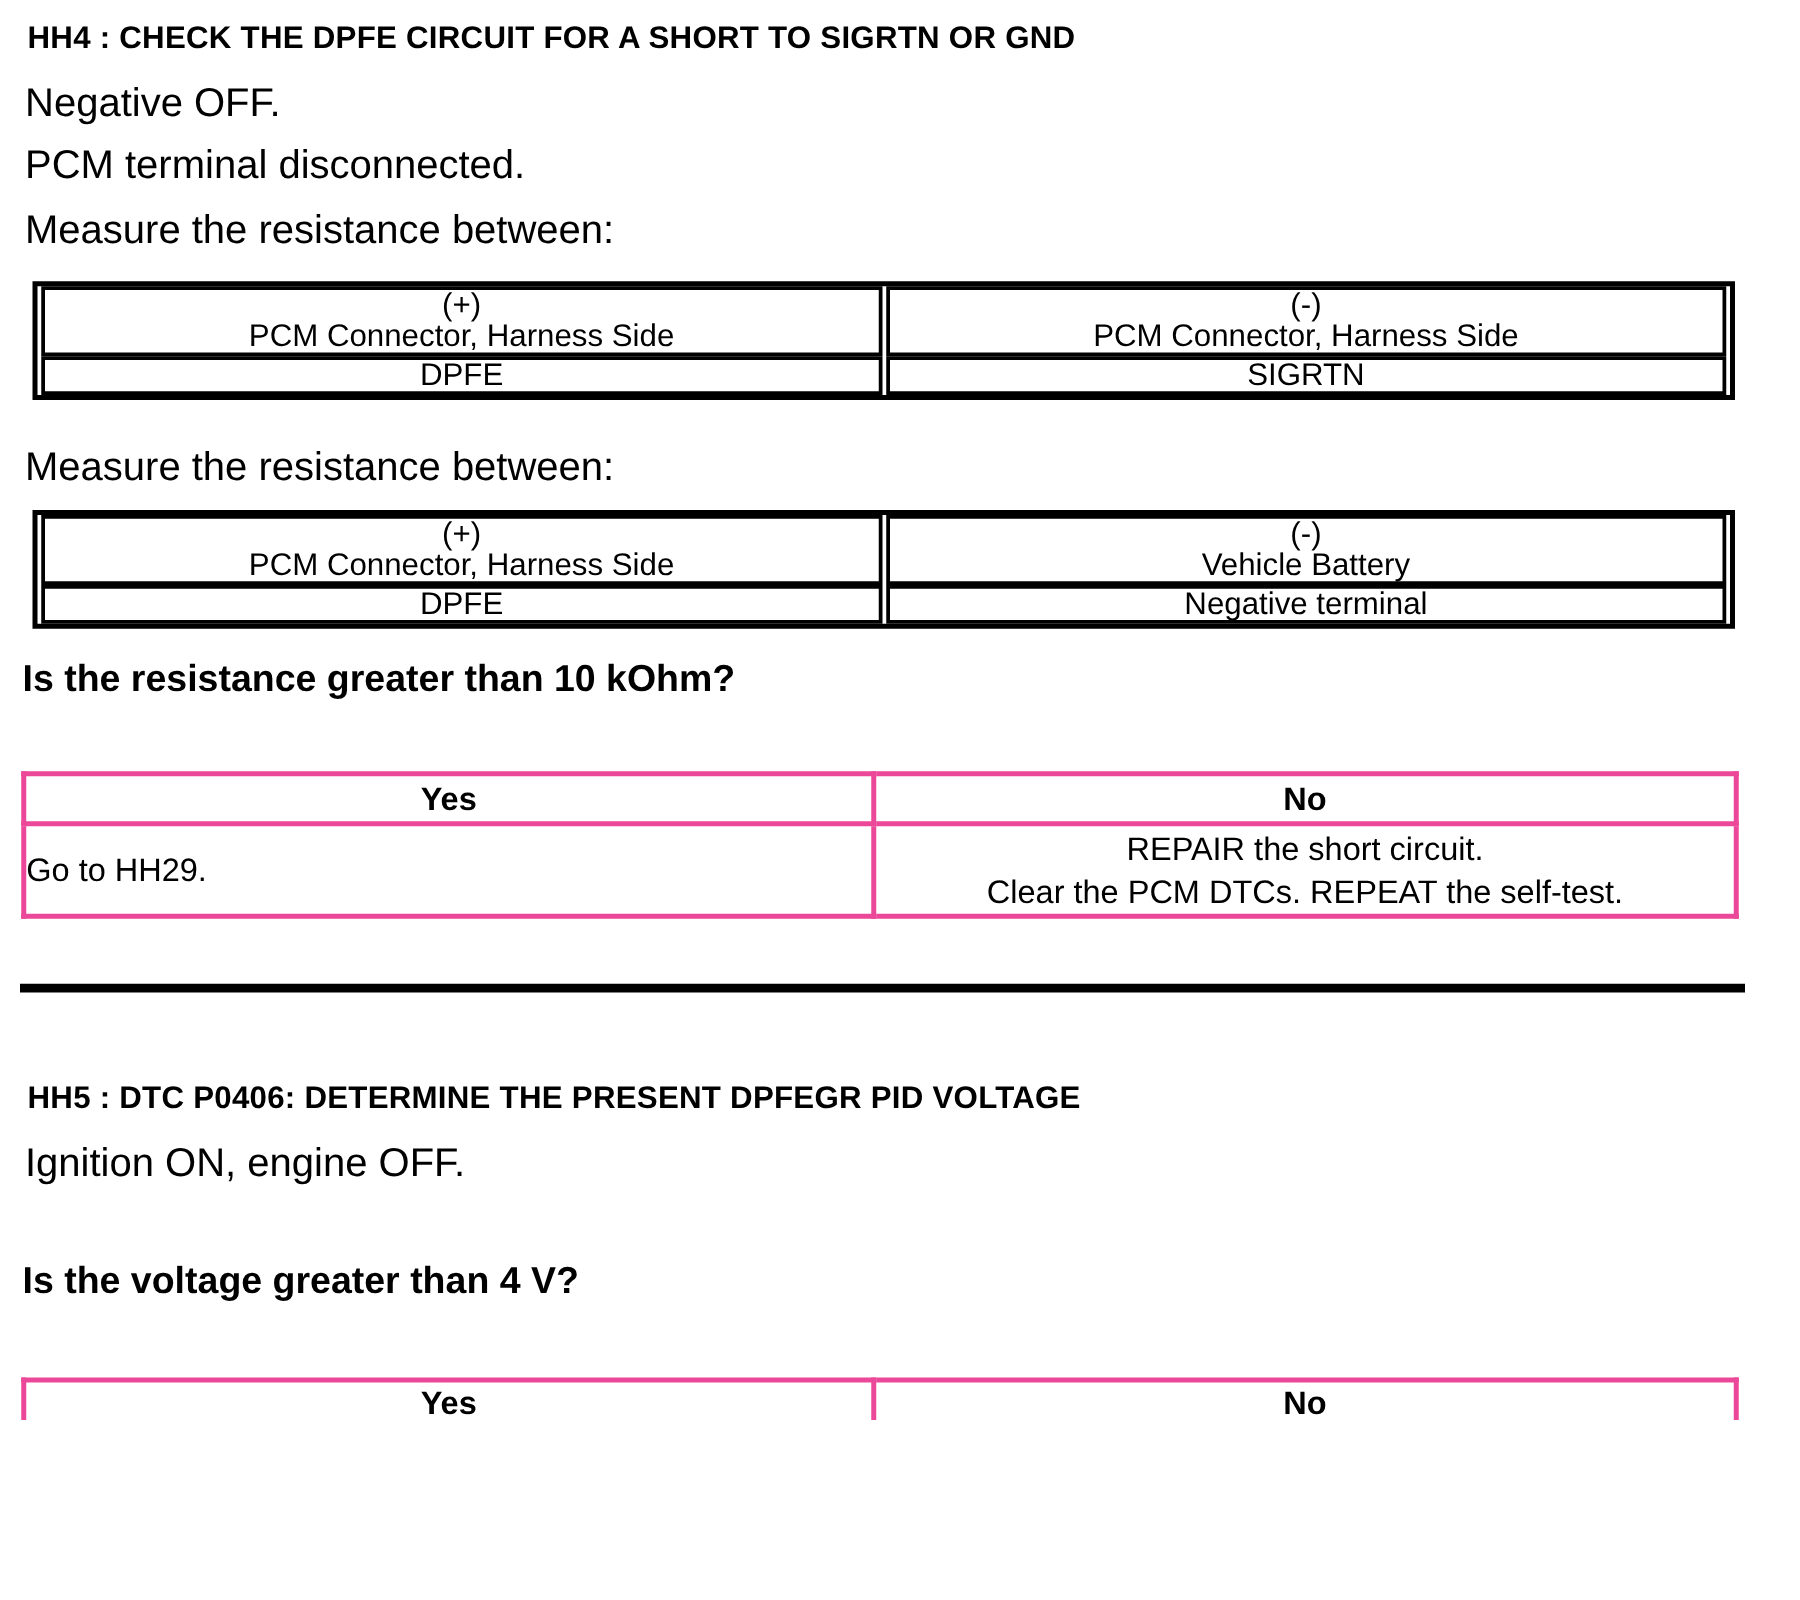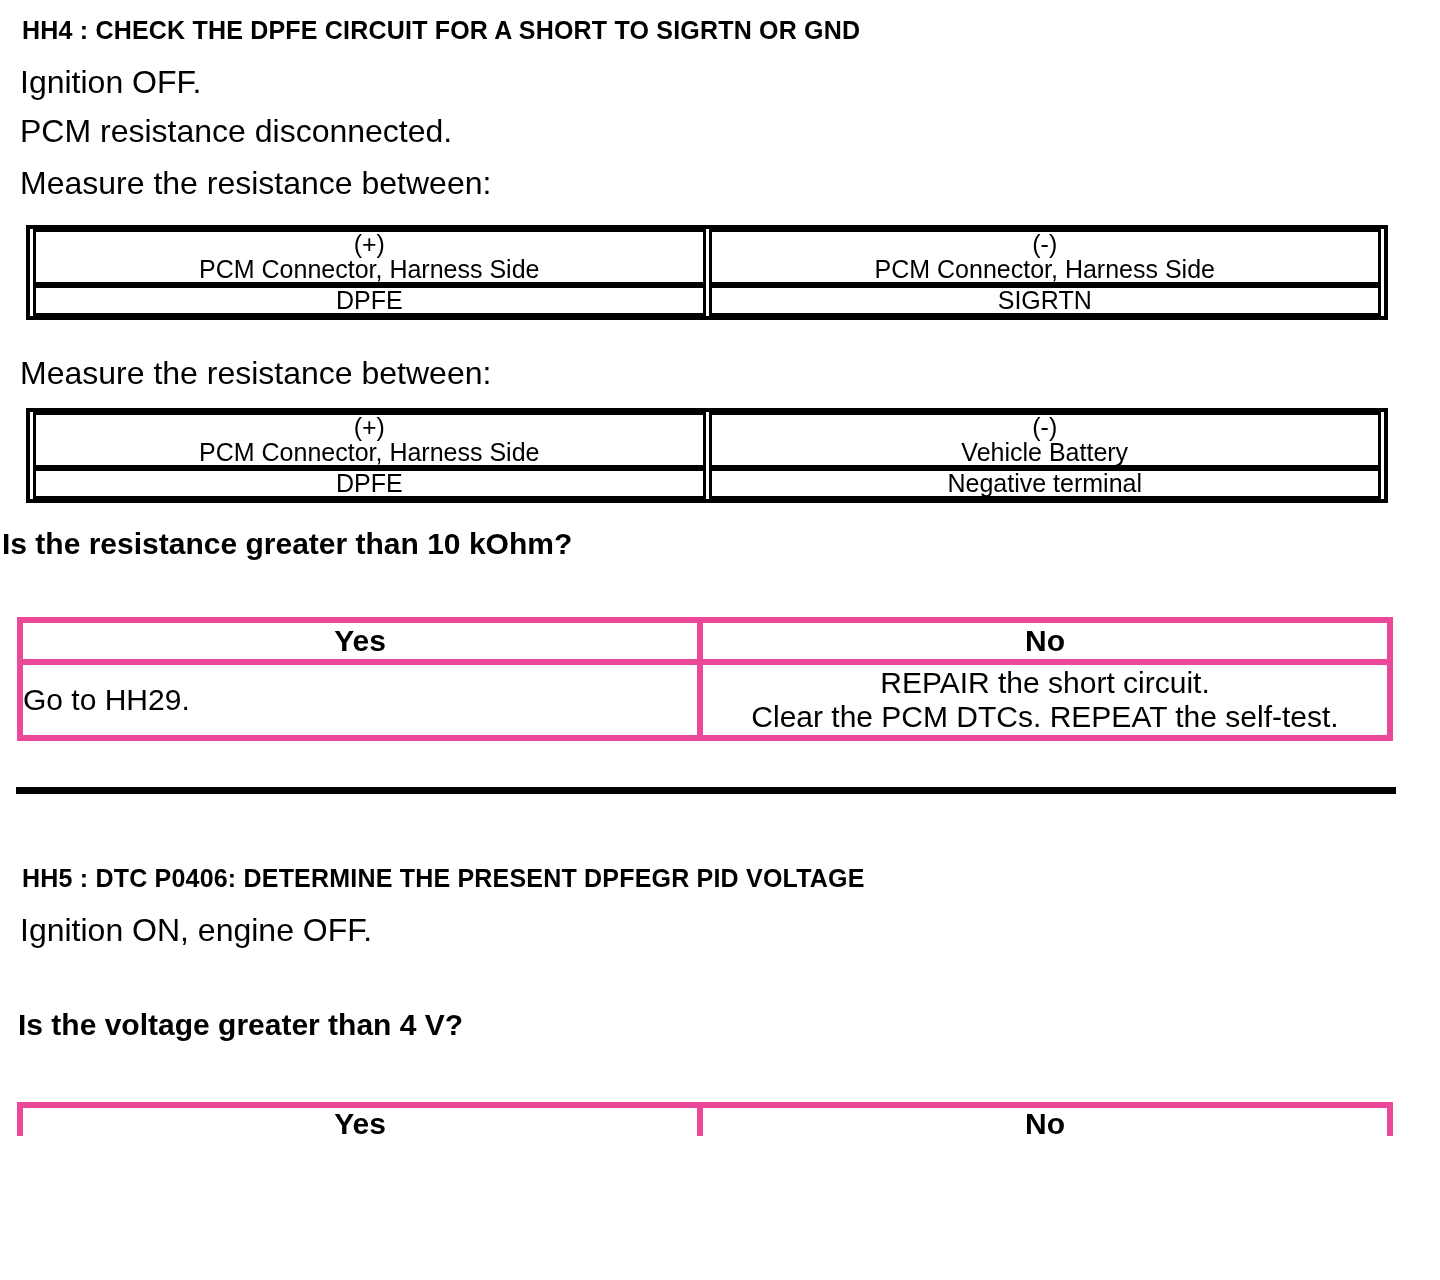--- a/index.html
+++ b/index.html
@@ -27,40 +27,40 @@
   table.m-table th, table.m-table td {
     border:3px solid #000; text-align:center; vertical-align:middle;
     font-size:25px; line-height:25px; font-weight:normal; padding:0 4px;
   }
   
   table.d-table {
     position:absolute; left:17px; width:1370px;
     border-collapse:collapse; table-layout:fixed; background:#fff;
   }
   table.d-table th, table.d-table td {
-    border:6px solid #ec4899; font-size:30px; padding:0;
+    border:4px solid #ec4899; font-size:26px; padding:0;
   }
   table.d-table th { font-weight:bold; text-align:center; }
   td.cell-center { text-align:left; vertical-align:middle; }
   td.cell-left { text-align:left; vertical-align:middle; padding:4px 4px 4px 5px; }
   .rule {
     position:absolute; left:16px; width:1380px; height:7px; background:#000;
   }
   .two-line div { white-space:pre;text-align:center; }
 </style>
 </head>
 <body>
 
 <div class="page">
 
   <div class="h-sec" style="left:22px; top:16px;">HH4 : CHECK THE DPFE CIRCUIT FOR A SHORT TO SIGRTN OR GND</div>
 
-  <div class="body-line" style="left:20px; top:64px;">Ignition OFF.</div>
+  <div class="body-line" style="left:20px; top:64px;">Negative OFF.</div>
 
-  <div class="body-line" style="left:20px; top:113px;">PCM resistance disconnected.</div>
+  <div class="body-line" style="left:20px; top:113px;">PCM terminal disconnected.</div>
 
   <div class="body-line" style="left:20px; top:165px;">Measure the resistance between:</div>
 
   <table class="m-table" style="top:225px;">
     <tbody>
         <tr>
       <th>
         <div>(+)</div>
         <div>PCM Connector, Harness Side</div>
       </th>
@@ -90,21 +90,21 @@
         <div>Vehicle Battery</div>
       </th>
     </tr>
     <tr>
       <td>DPFE</td>
       <td>Negative terminal</td>
     </tr>
   </tbody>
     </table>
 
-  <div class="q-line" style="left:2px; top:527px;">Is the resistance greater than 10 kOhm?</div>
+  <div class="q-line" style="left:18px; top:527px;">Is the resistance greater than 10 kOhm?</div>
 
   <table class="d-table" style="top:617px;">
     <colgroup>
         <col style="width:680px">
         <col style="width:690px">
       </colgroup>
     <tbody>
         <tr>
       <th style="height:36px; line-height:36px;">Yes</th>
       <th style="height:36px; line-height:36px;">No</th>

